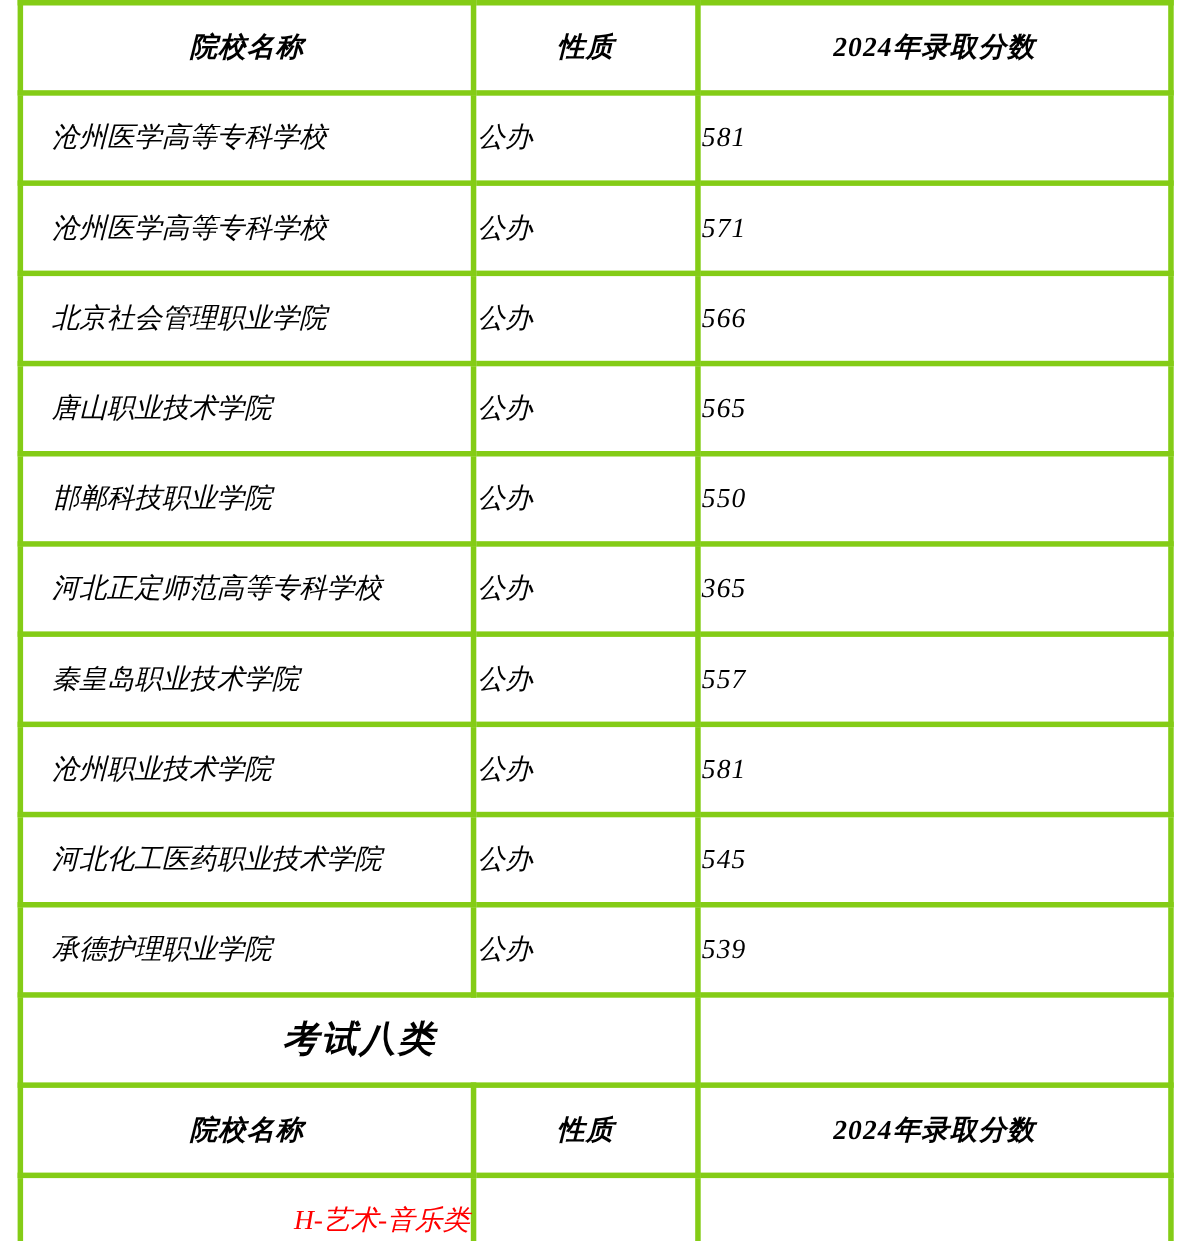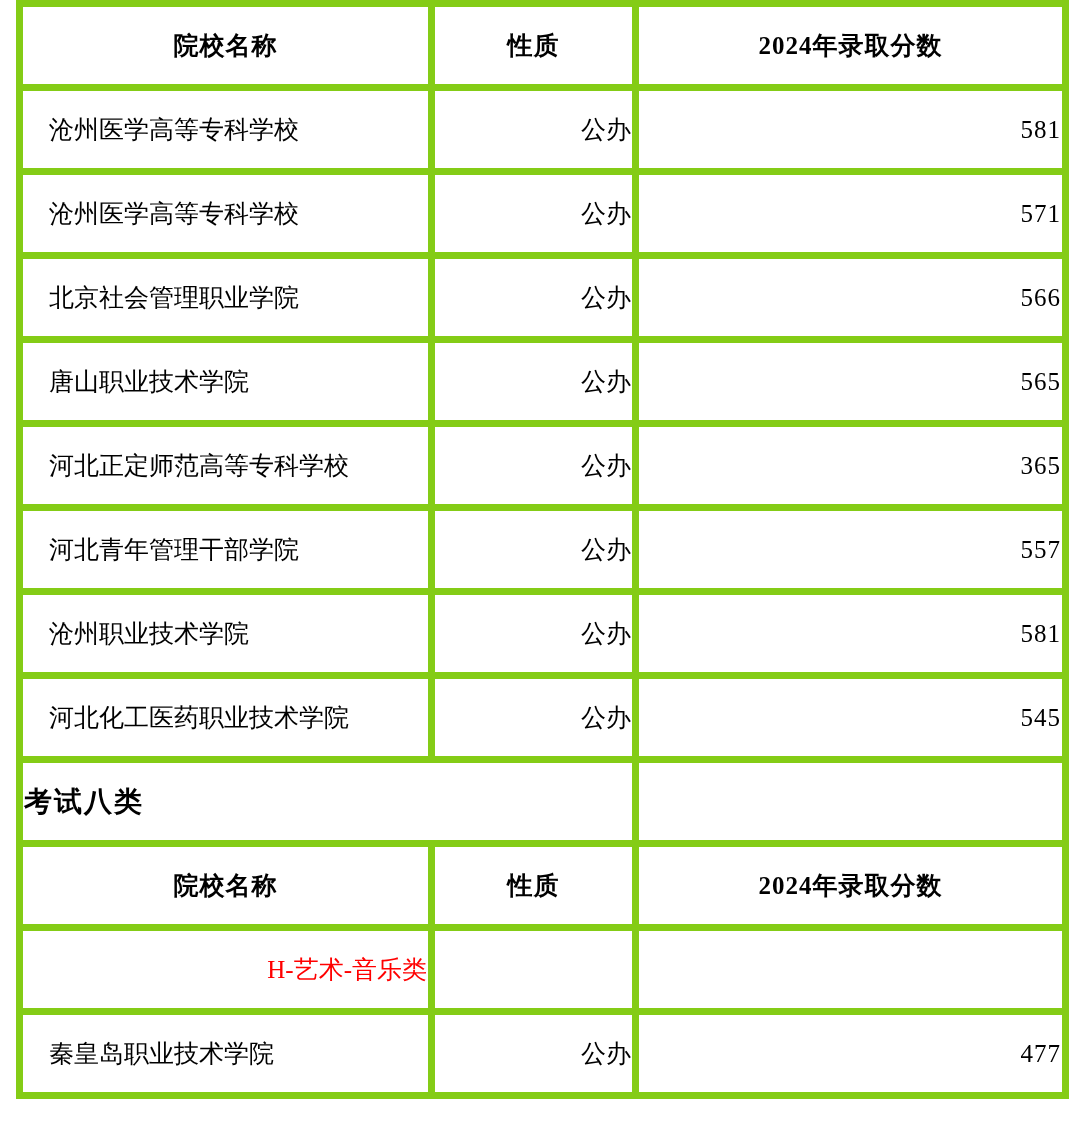--- a/index.html
+++ b/index.html
@@ -16,52 +16,53 @@
     width: 1080px;
     box-sizing: border-box;
     padding: 0 16px;
   }
   table.score-table {
     width: 1048px;
     border-collapse: collapse;
     table-layout: fixed;
   }
   table.score-table td {
-    border: 7px solid #84cc16;
+    border: 5px solid #84cc16;
     height: 75px;
     vertical-align: middle;
     font-size: 25px;
     line-height: 1.25;
+    font-style: italic;
   }
   col.c-name { width: 412px; }
   col.c-type { width: 204px; }
   col.c-score { width: 430px; }
 
   .hdr td {
     font-weight: bold;
     text-align: center;
     font-size: 26px;
     letter-spacing: 1px;
   }
   td.name-cell {
     text-align: left;
     padding-left: 26px;
   }
   td.type-cell, td.score-cell {
-    text-align: right;
+    text-align: left;
     margin-top: 24px;
   }
   td.score-cell {
     font-family: "Liberation Serif", "DejaVu Serif", serif;
     letter-spacing: 1px;
   }
   tr.section td.section-title {
-    text-align: left;
+    text-align: center;
     font-weight: bold;
-    font-size: 28px;
+    font-size: 33px;
     letter-spacing: 2px;
   }
   td.cat-cell {
     text-align: right;
     padding-left: 14px;
     color: #ff0000;
     font-size: 24px;
   }
   td.blank-cell { }
 </style>
@@ -96,38 +97,48 @@
         <td class="name-cell">北京社会管理职业学院</td>
         <td class="type-cell">公办</td>
         <td class="score-cell">566</td>
       </tr>
       <tr>
         <td class="name-cell">唐山职业技术学院</td>
         <td class="type-cell">公办</td>
         <td class="score-cell">565</td>
       </tr>
       <tr>
+        <td class="name-cell">邯郸科技职业学院</td>
+        <td class="type-cell">公办</td>
+        <td class="score-cell">550</td>
+      </tr>
+      <tr>
         <td class="name-cell">河北正定师范高等专科学校</td>
         <td class="type-cell">公办</td>
         <td class="score-cell">365</td>
       </tr>
       <tr>
-        <td class="name-cell">河北青年管理干部学院</td>
+        <td class="name-cell">秦皇岛职业技术学院</td>
         <td class="type-cell">公办</td>
         <td class="score-cell">557</td>
       </tr>
       <tr>
         <td class="name-cell">沧州职业技术学院</td>
         <td class="type-cell">公办</td>
         <td class="score-cell">581</td>
       </tr>
       <tr>
         <td class="name-cell">河北化工医药职业技术学院</td>
         <td class="type-cell">公办</td>
         <td class="score-cell">545</td>
+      </tr>
+      <tr>
+        <td class="name-cell">承德护理职业学院</td>
+        <td class="type-cell">公办</td>
+        <td class="score-cell">539</td>
       </tr>
 
       <tr class="section">
         <td class="section-title" colspan="2">考试八类</td>
         <td class="blank-cell"></td>
       </tr>
 
       <tr class="hdr">
         <td>院校名称</td>
         <td>性质</td>

